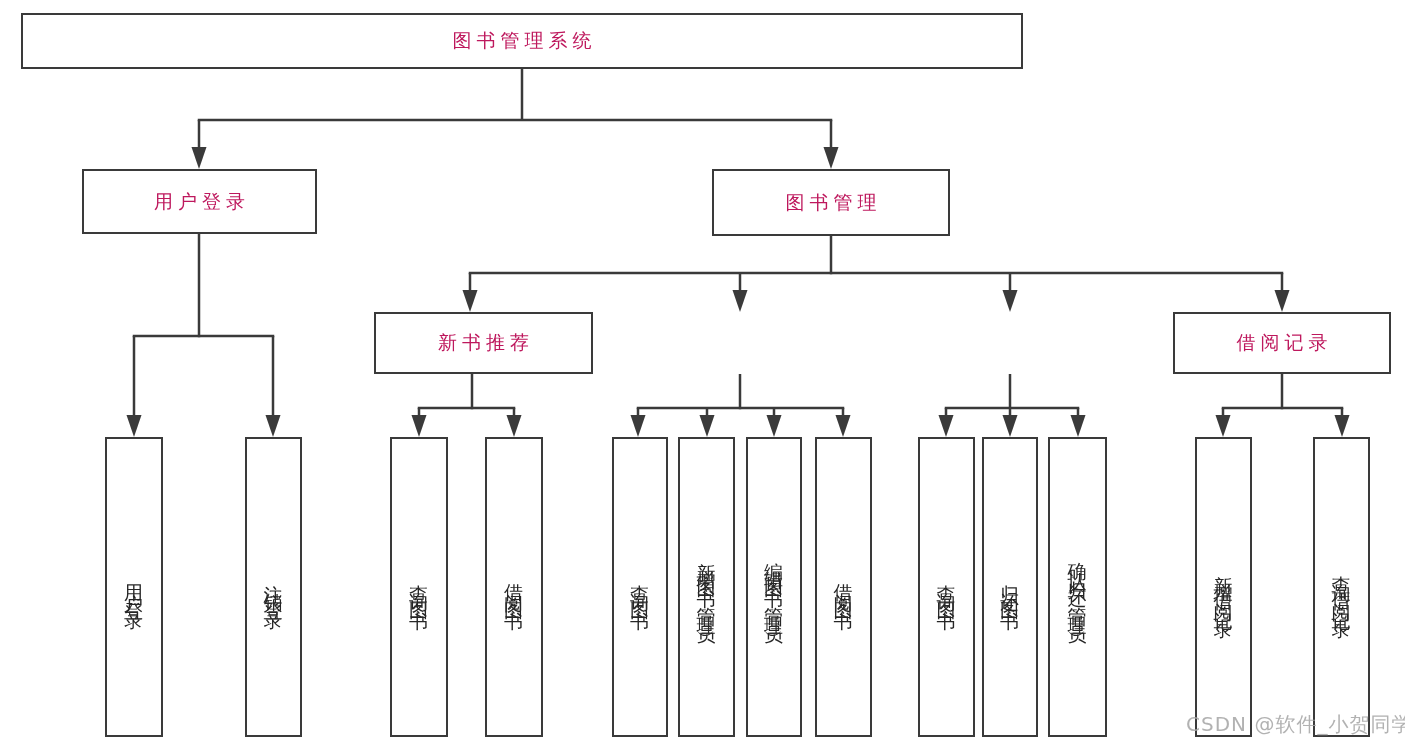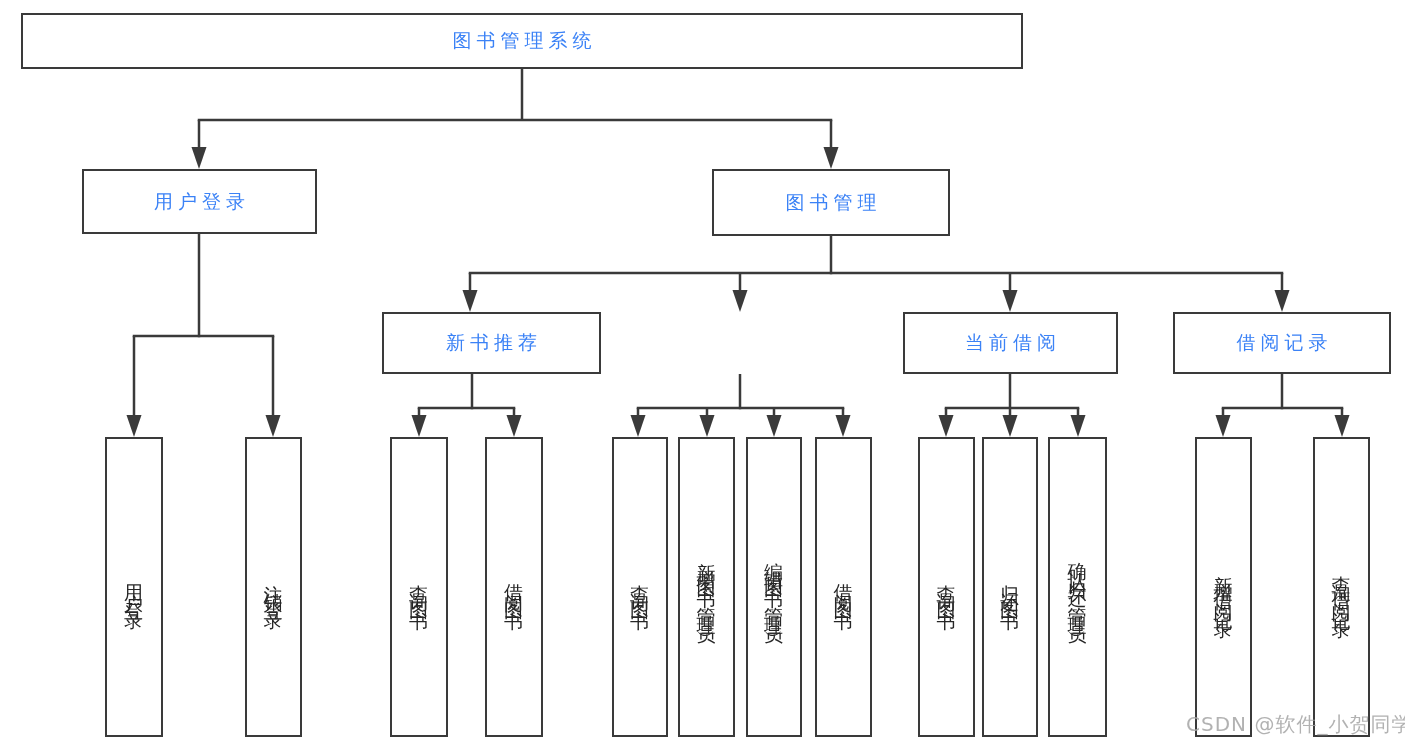--- a/index.html
+++ b/index.html
@@ -19,21 +19,21 @@
     border: 2.5px solid #3a3a3a;
     background: #ffffff;
     display: flex;
     align-items: center;
     justify-content: center;
     z-index: 2;
   }
   .node .lbl {
     font-size: 19px;
     letter-spacing: 5px;
-    color: #3b82f6;
+    color: #be185d;
     white-space: nowrap;
     text-indent: 5px; 
   }
   .leaf {
     position: absolute;
     top: 437px;
     height: 300px;
     border: 2.5px solid #3a3a3a;
     background: #ffffff;
     display: flex;
@@ -48,21 +48,21 @@
     letter-spacing: 9px;
     line-height: 1;
     color: #262626;
     white-space: nowrap;
   }
 
   
   #n-root          { left: 21px;   top: 13px;  width: 1002px; height: 56px; }
   #n-user-login    { left: 82px;   top: 169px; width: 235px;  height: 65px; }
   #n-book-mgmt     { left: 712px;  top: 169px; width: 238px;  height: 67px; }
-  #n-new-book      { left: 382px;  top: 312px; width: 219px;  height: 62px; }
+  #n-new-book      { left: 374px;  top: 312px; width: 219px;  height: 62px; }
   #n-book-borrow   { left: 633px;  top: 312px; width: 215px;  height: 62px; }
   #n-current       { left: 903px;  top: 312px; width: 215px;  height: 62px; }
   #n-records       { left: 1173px; top: 312px; width: 218px;  height: 62px; }
 
   #l-login         { left: 105px;  width: 58px; }
   #l-logout        { left: 245px;  width: 57px; }
   #l-query-1       { left: 390px;  width: 58px; }
   #l-borrow-1      { left: 485px;  width: 58px; }
   #l-query-2       { left: 612px;  width: 56px; }
   #l-add-book      { left: 678px;  width: 57px; }
@@ -162,23 +162,20 @@
   <div class="node" id="n-user-login">
     <span class="lbl">用户登录</span>
   </div>
   <div class="node" id="n-book-mgmt">
     <span class="lbl">图书管理</span>
   </div>
 
   <div class="node" id="n-new-book">
     <span class="lbl">新书推荐</span>
   </div>
-  <div class="node" id="n-current">
-    <span class="lbl">当前借阅</span>
-  </div>
   <div class="node" id="n-records">
     <span class="lbl">借阅记录</span>
   </div>
 
   <div class="leaf" id="l-login">
     <span class="lbl">用户登录</span>
   </div>
   <div class="leaf" id="l-logout">
     <span class="lbl">注销登录</span>
   </div>

